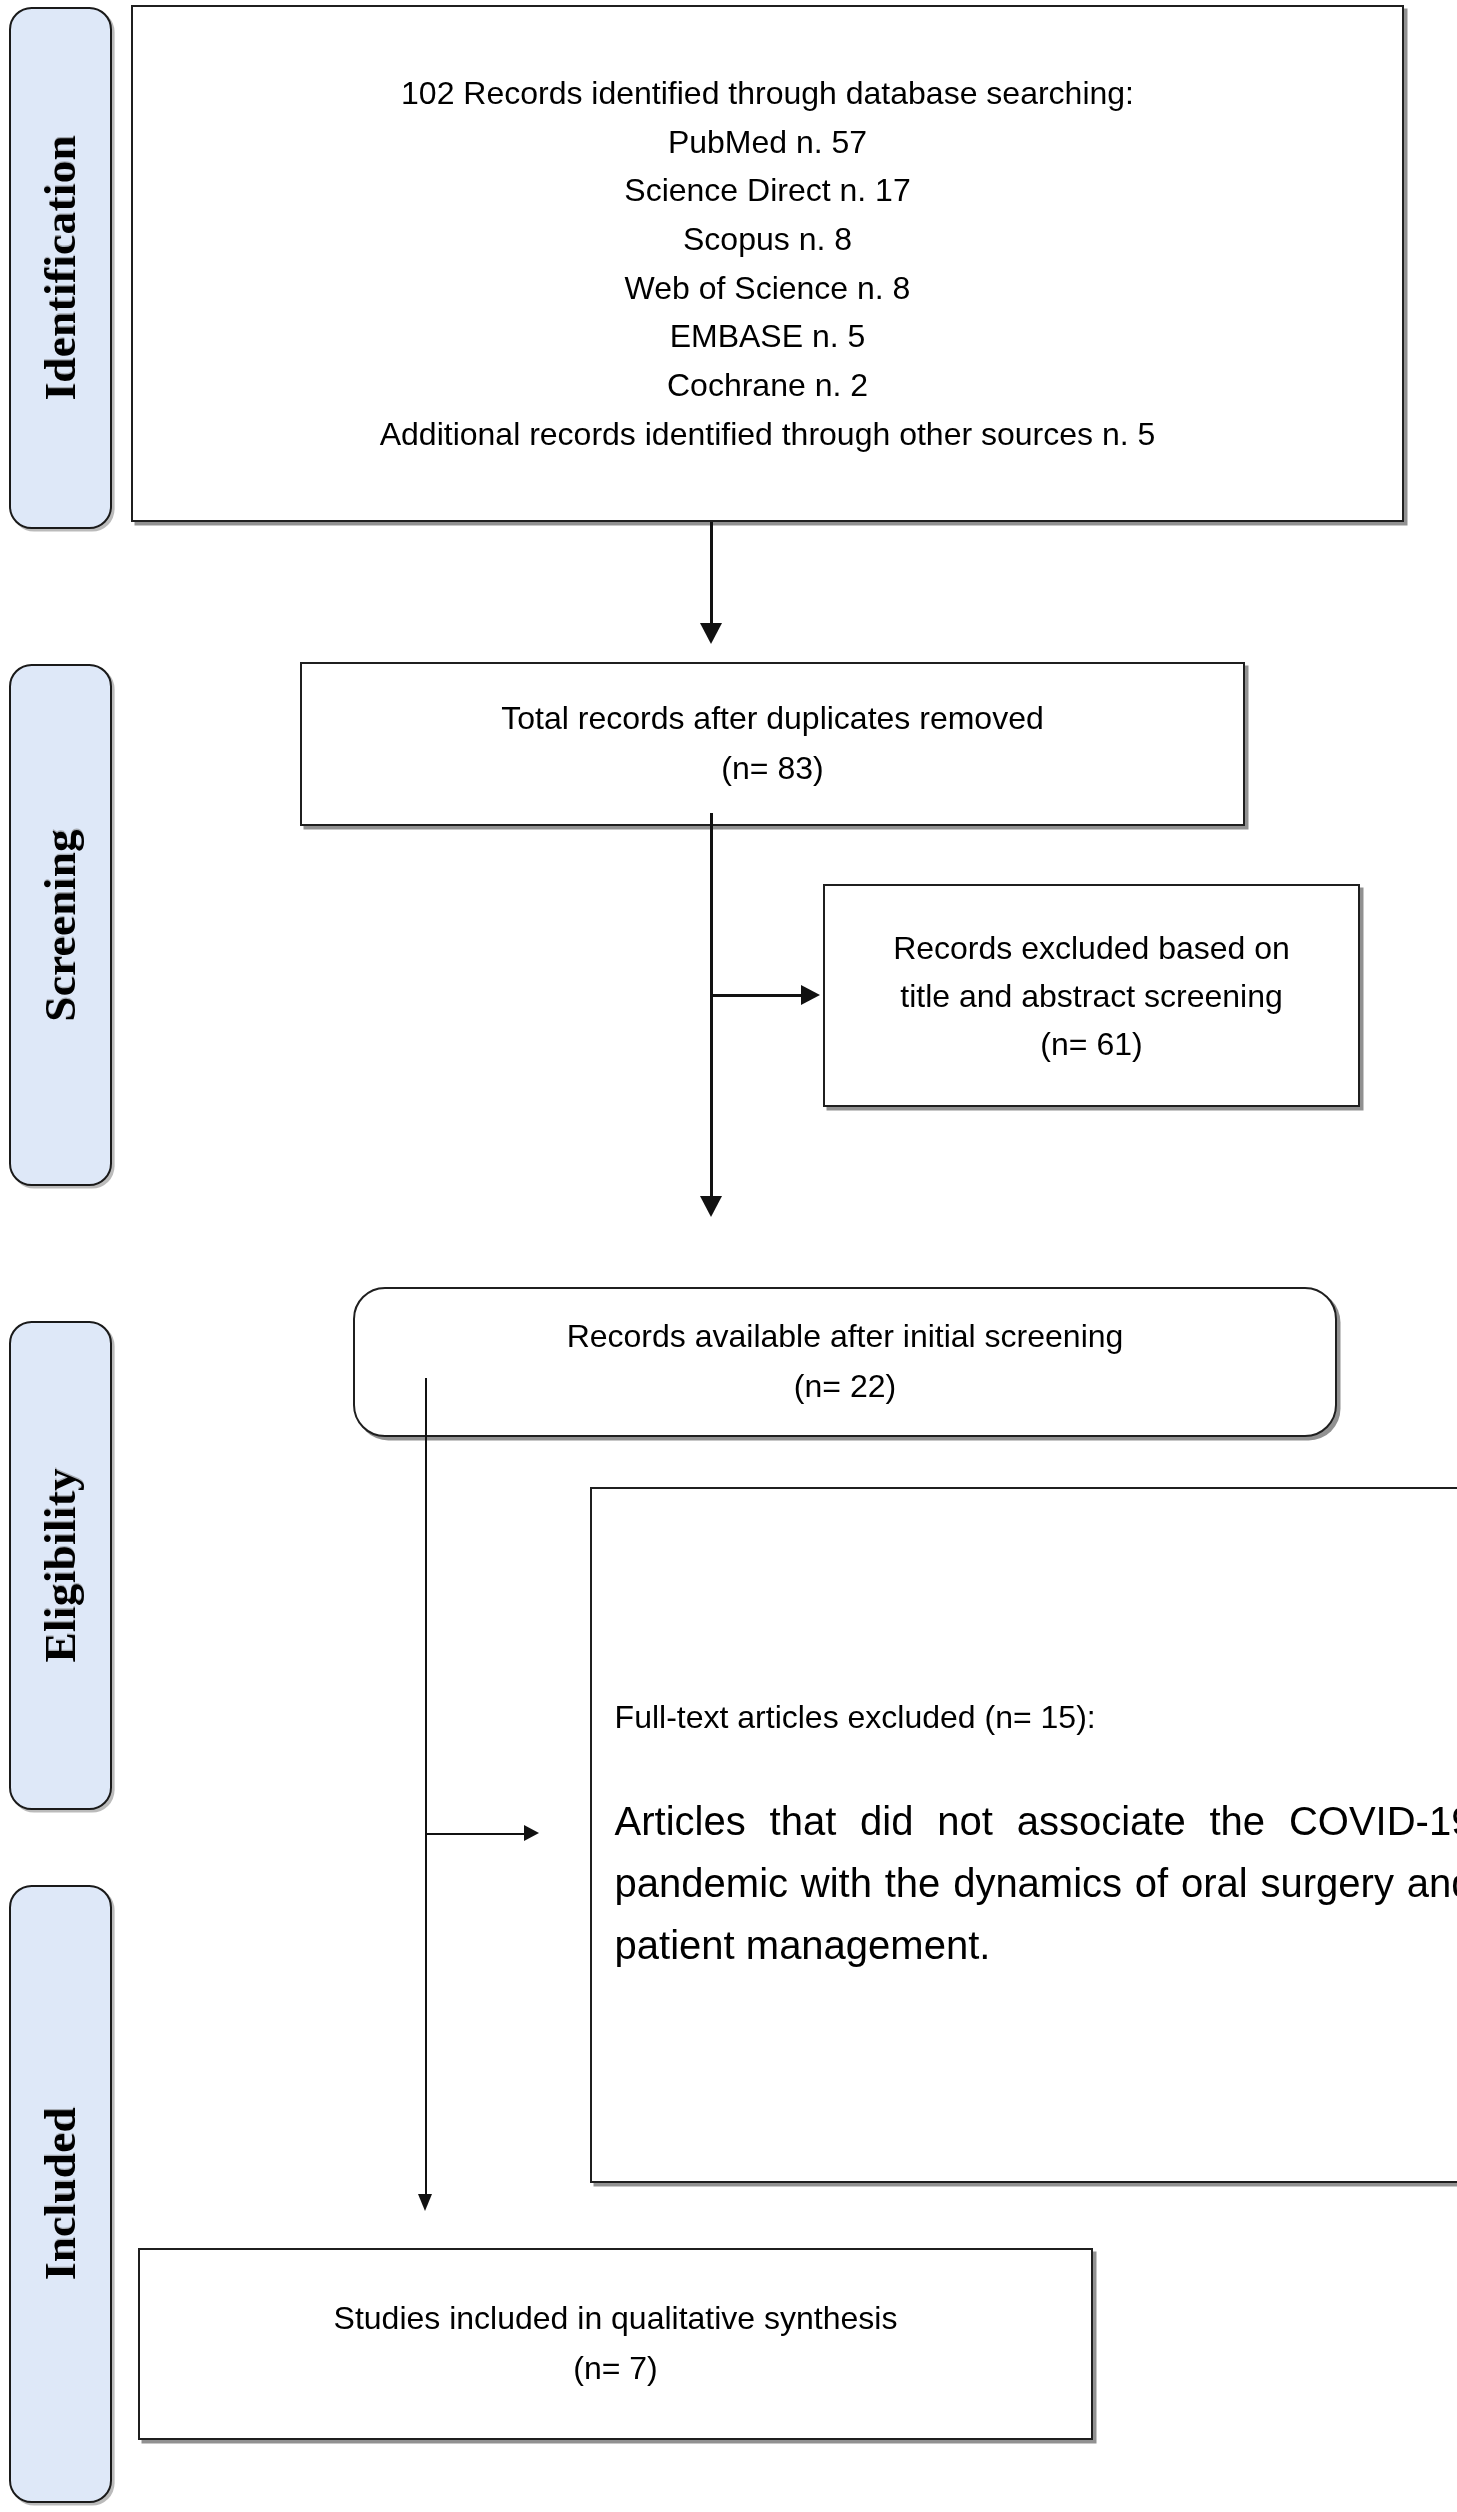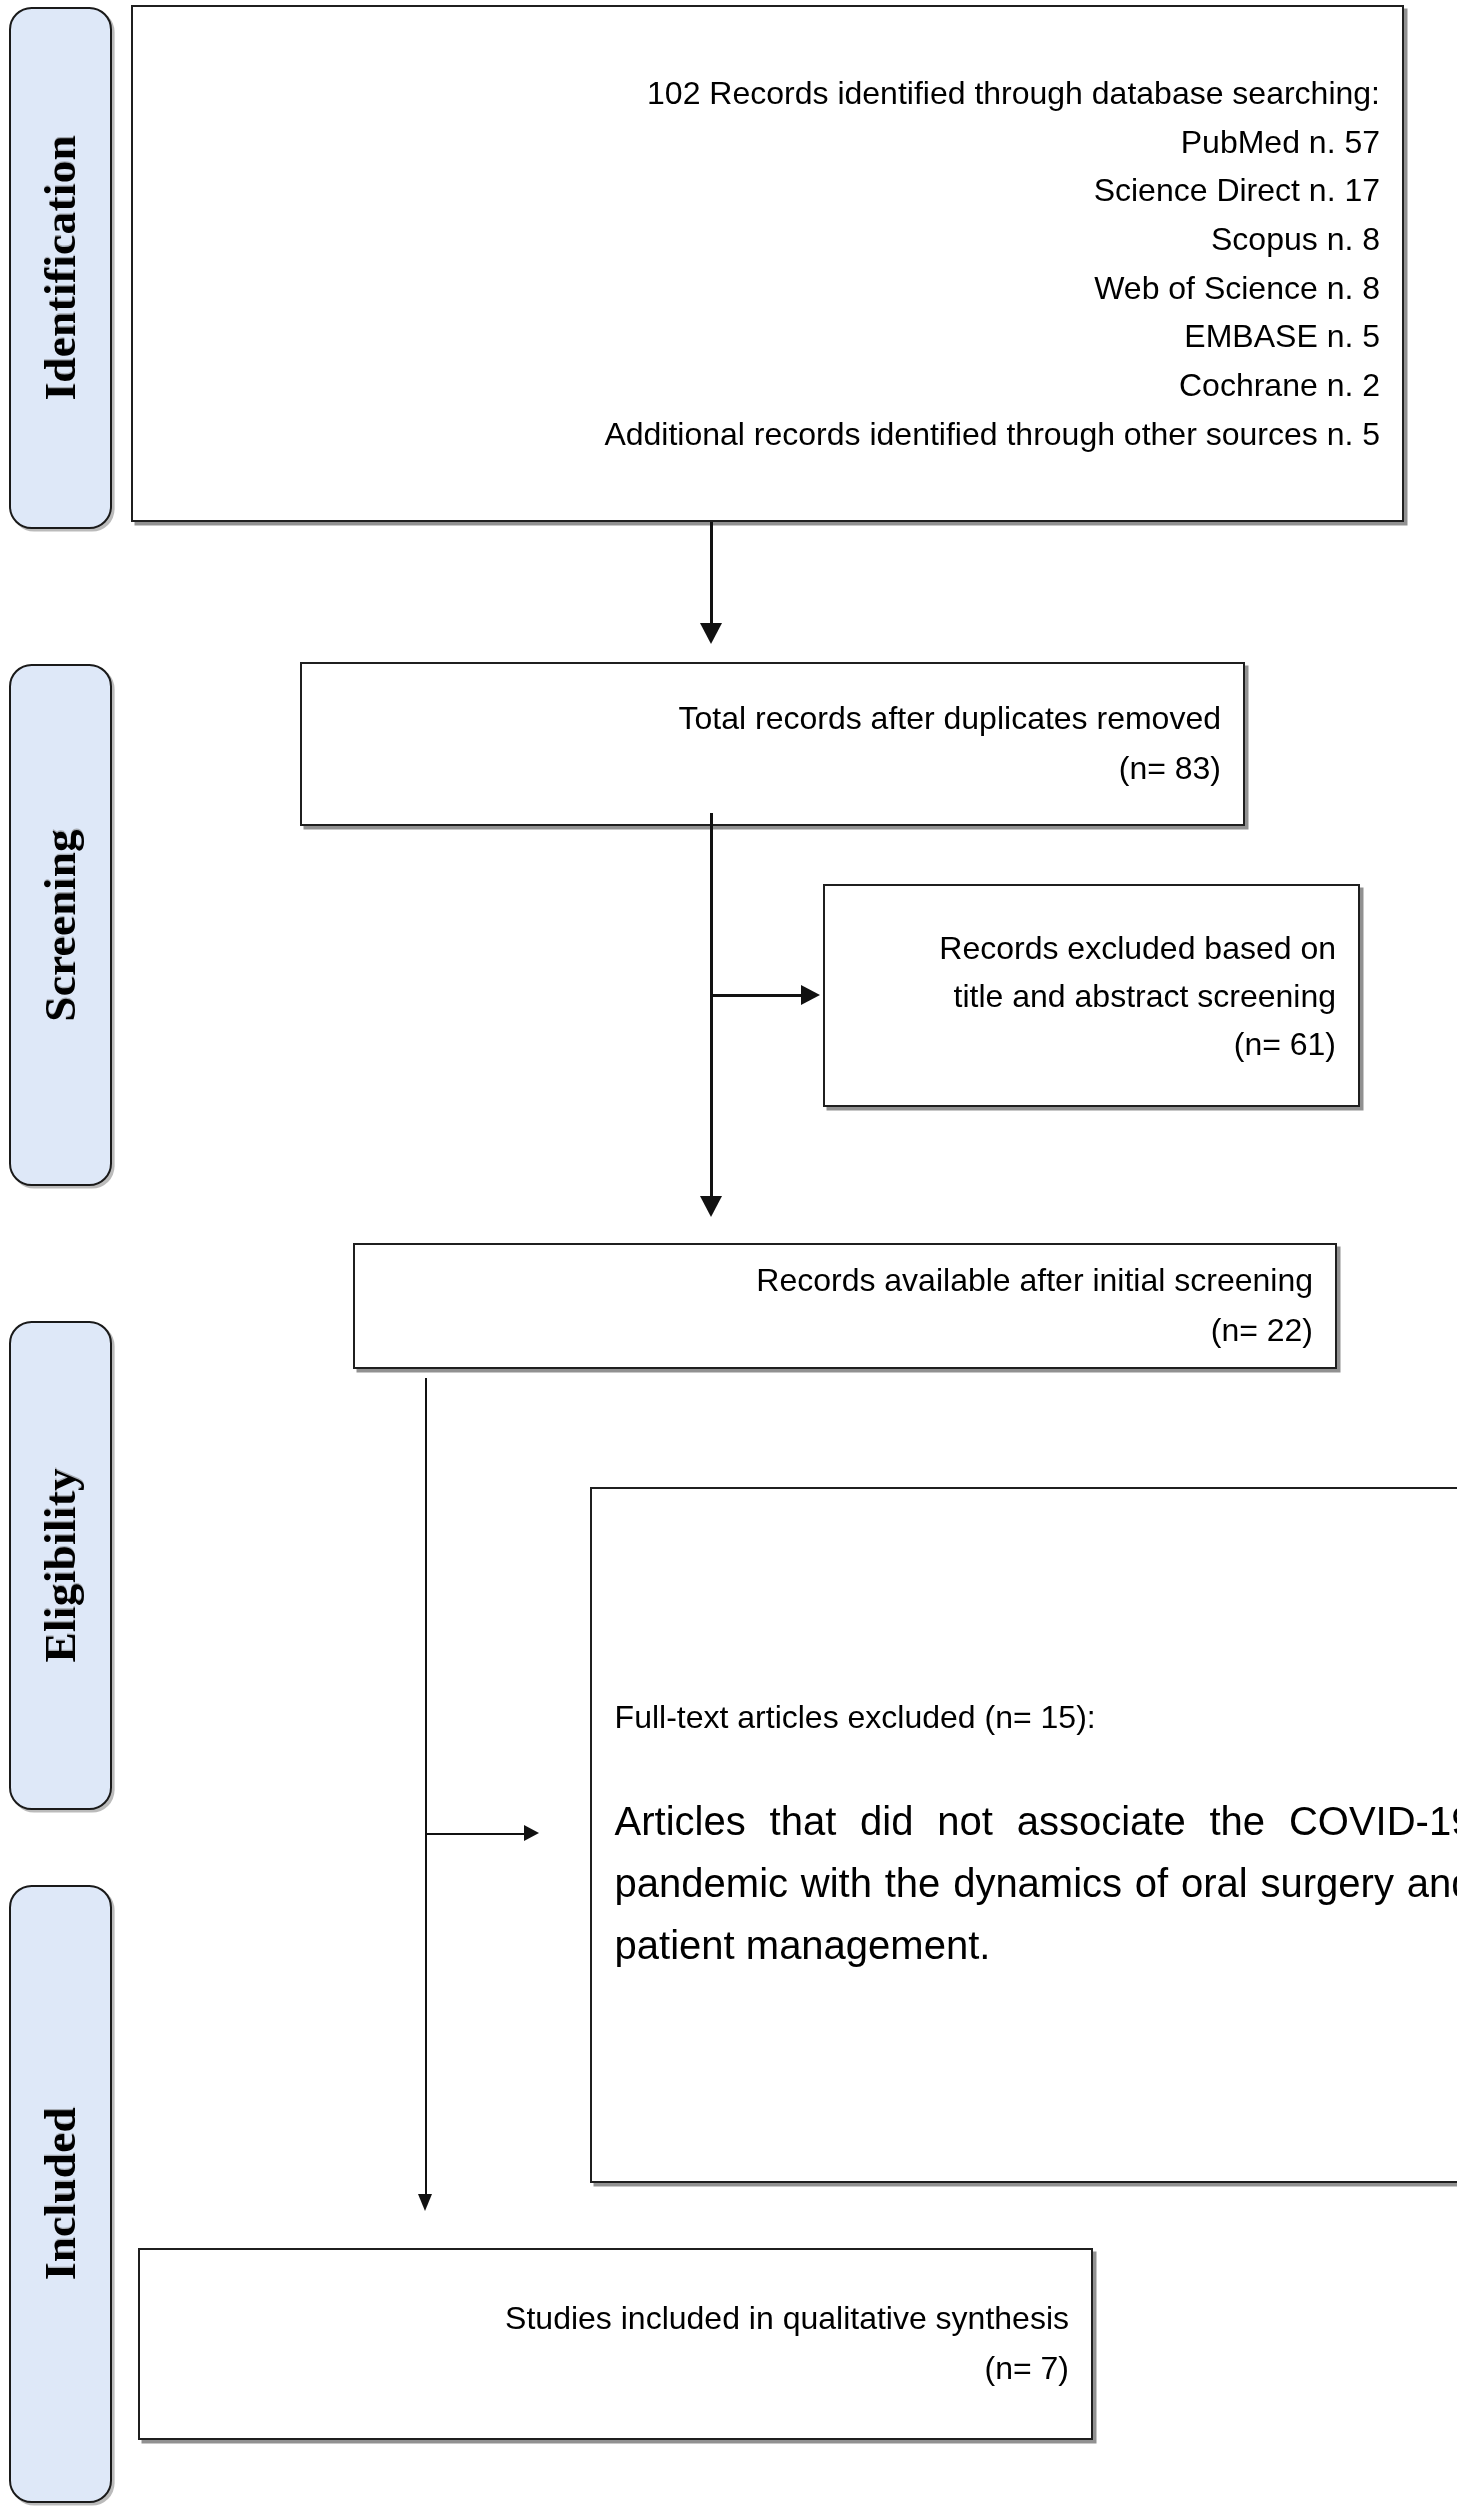--- a/index.html
+++ b/index.html
@@ -49,21 +49,21 @@
     background: #ffffff;
     border: 2.6px solid #1f1f1f;
     box-shadow: 3.5px 3.5px 0 rgba(55,55,55,0.55);
     display: flex;
     flex-direction: column;
     justify-content: center;
   }
   .flow-box .box-text {
     font-family: "Liberation Sans Narrow", "Liberation Sans", sans-serif;
     color: #000000;
-    text-align: right;
+    text-align: center;
     line-height: 1.45;
     padding: 0 22px;
     white-space: pre-line;
   }
   .flow-box.justified .box-text {
     text-align: justify;
     text-align-last: left;
   }
 
   
@@ -144,21 +144,21 @@
 
   <div class="hline" style="left:712px; top:994px; width:91px;"></div>
   <div class="arrow-right" style="left:801px; top:985px;"></div>
 
   <div class="flow-box" style="left:823px; top:884px; width:537px; height:223px;">
     <div class="box-text" style="font-size:32px; line-height:1.5;">Records excluded based on
 title and abstract screening
 (n= 61)</div>
   </div>
 
-  <div class="flow-box" style="left:353px; top:1243px; width:984px; height:126px;">
+  <div class="flow-box" style="left:353px; top:1287px; width:984px; height:150px;border-radius:32px;">
     <div class="box-text" style="font-size:32px; line-height:1.55;">Records available after initial screening
 (n= 22)</div>
   </div>
 
   <div class="vline" style="left:425px; top:1378px; width:1.7px; height:820px;"></div>
   <div class="arrow-down small" style="left:418px; top:2194px;"></div>
 
   <div class="hline" style="left:426px; top:1833px; width:103px; height:1.7px;"></div>
   <div class="arrow-right" style="left:524px; top:1825px; border-top-width:8.7px; border-bottom-width:8.7px; border-left-width:15.7px;"></div>
 

